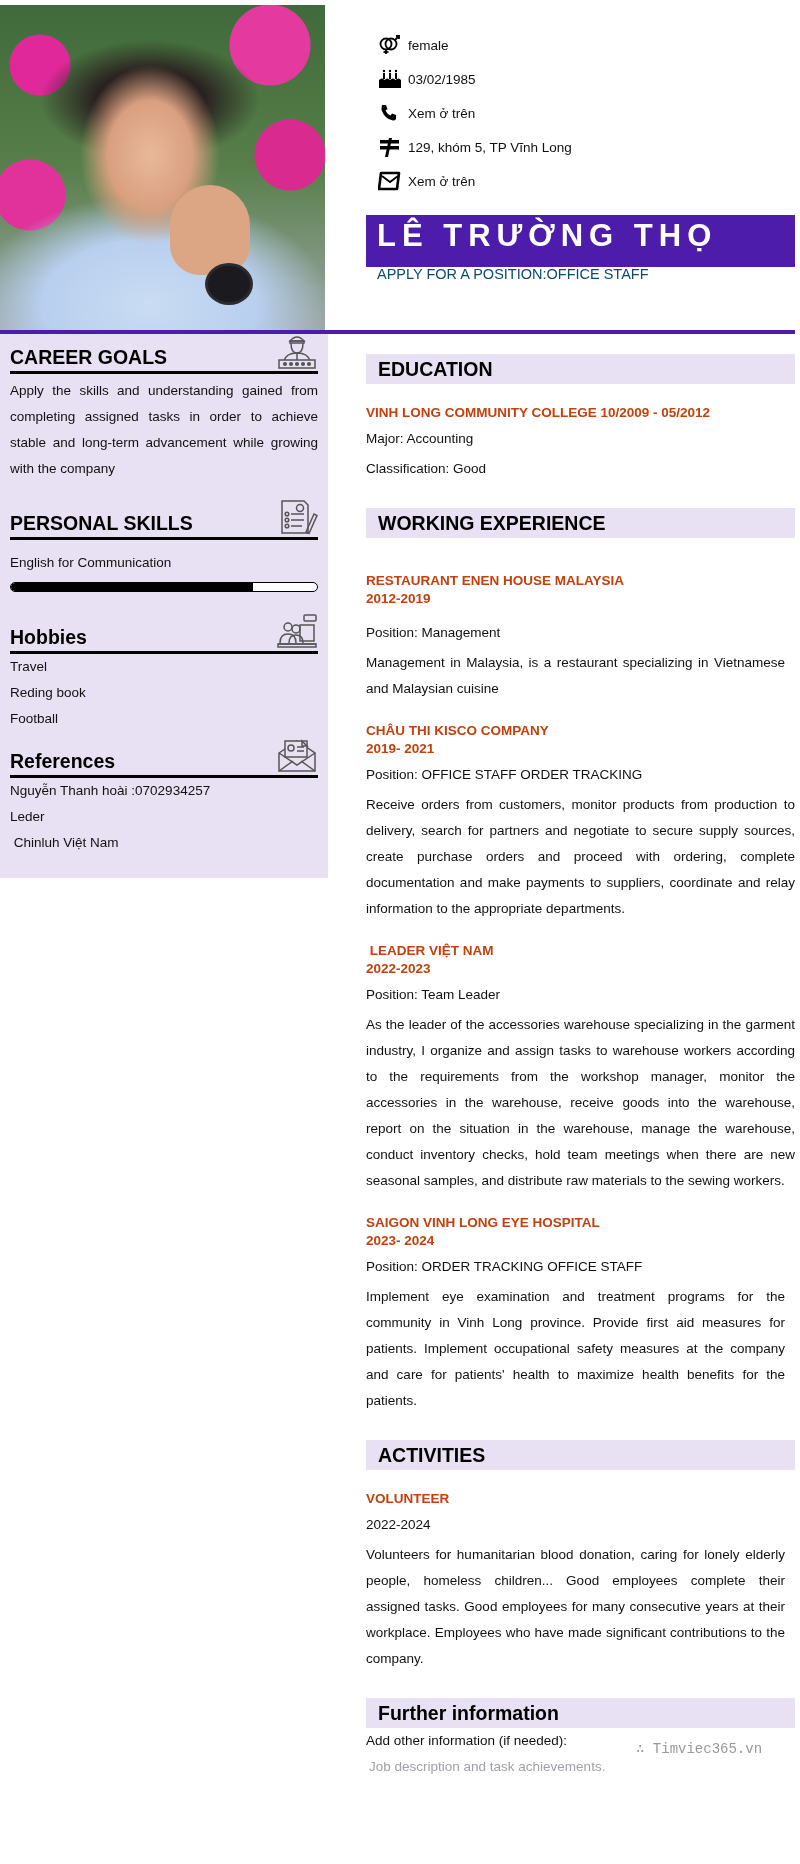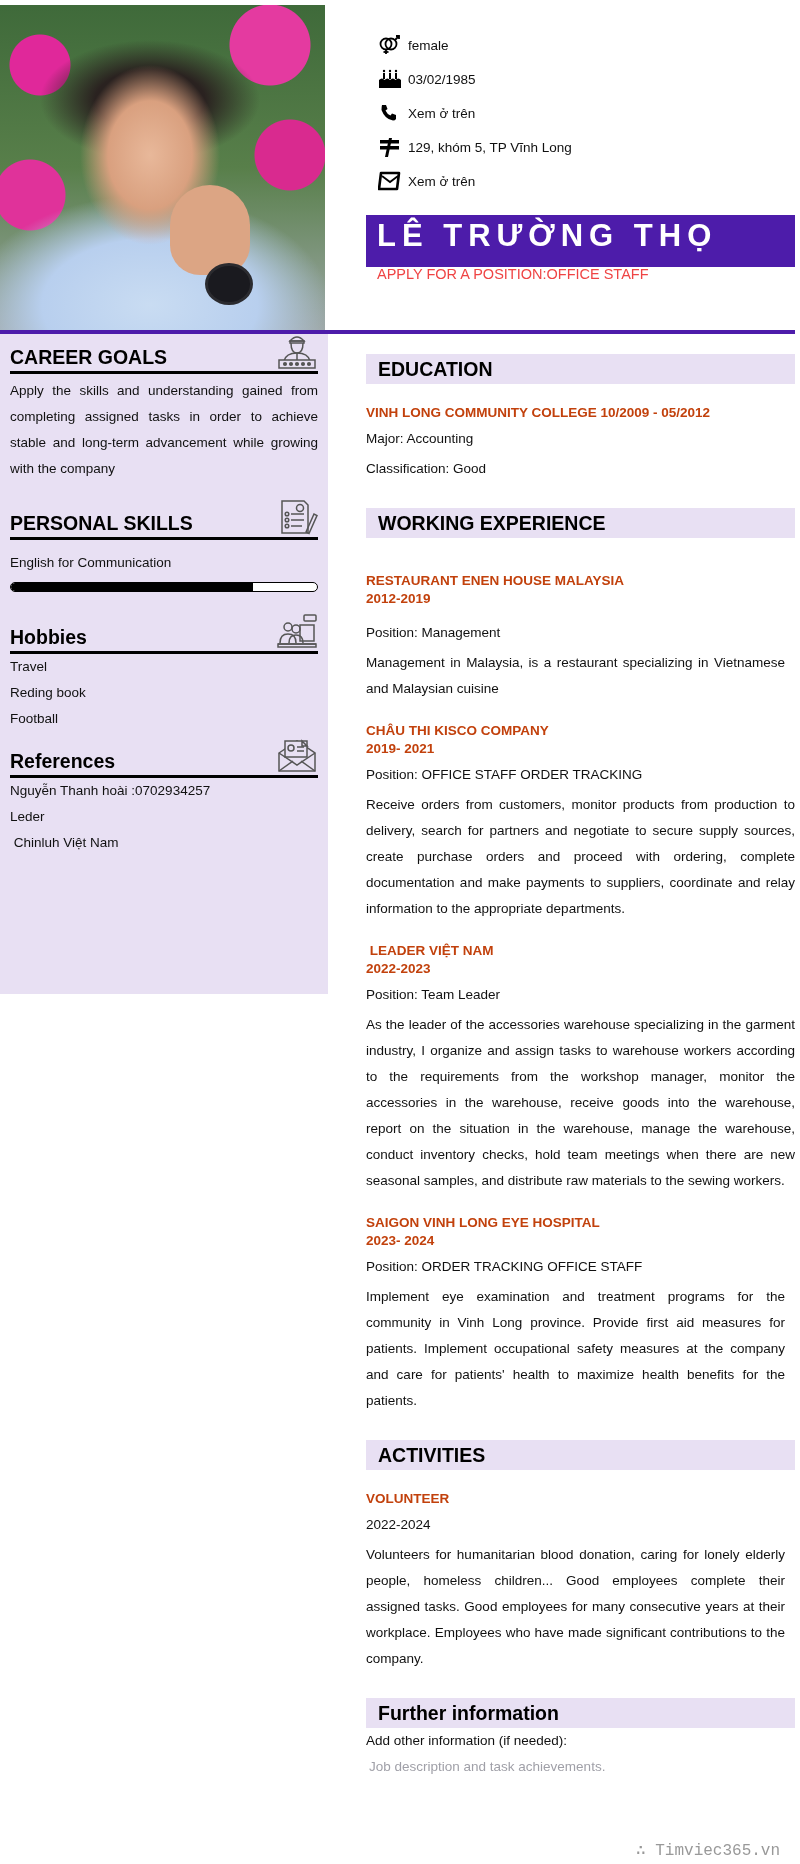--- a/index.html
+++ b/index.html
@@ -25,42 +25,42 @@
   .contact { position: absolute; left: 378px; top: 28px; }
   .contact-row { display: flex; align-items: center; height: 34px; font-size: 13.5px; color: #111; }
   .contact-row .ic { width: 26px; height: 20px; margin-right: 4px; display: flex; align-items: center; justify-content: flex-start; }
   .contact-row .ic svg { display:block; }
 
   .name-bar {
     position: absolute; left: 366px; top: 215px; width: 429px; height: 52px;
     background: #4d1caa; color: #fff; font-weight: bold; font-size: 31px;
     letter-spacing: 6px; padding-left: 11px; line-height: 42px;
   }
-  .apply { position: absolute; left: 377px; top: 266px; color: #ef4444; font-size: 14.5px; }
+  .apply { position: absolute; left: 377px; top: 266px; color: #0c4a6e; font-size: 14.5px; }
 
   .divider { position: absolute; left: 0; top: 330px; width: 795px; height: 4px; background: #4d1caa; }
 
-  .sidebar { position: absolute; left: 0; top: 334px; width: 328px; height: 660px; background: #e8e0f3; }
+  .sidebar { position: absolute; left: 0; top: 334px; width: 328px; height: 544px; background: #e8e0f3; }
   .side-sec { position: absolute; left: 10px; width: 308px; }
   .side-head { position: relative; height: 40px; border-bottom: 3px solid #000; }
   .side-head h2 { position: absolute; left: 0; bottom: 2px; font-size: 19.5px; font-weight: bold; color: #000; }
   .side-head .sicon { position: absolute; right: 0; bottom: 2px; width: 42px; height: 36px; }
   .side-text { font-size: 13.5px; line-height: 26px; color: #111; text-align: justify; }
   .side-line { font-size: 13.5px; line-height: 26px; color: #111; }
 
   .skill-bar { margin-top: 6px; width: 308px; height: 10px; border: 1.5px solid #000; border-radius: 6px; background: #fff; overflow: hidden; }
   .skill-fill { height: 100%; background: #000; border-radius: 6px 0 0 6px; }
 
   .main { position: absolute; left: 366px; top: 354px; width: 429px; }
   .sec-head { background: #e8e0f3; height: 30px; font-size: 19.5px; font-weight: bold; line-height: 30px; padding-left: 12px; color: #000; }
   .bold-line { font-size: 13.5px; font-weight: bold; line-height: 18px; color: #c2410c; }
   .norm-line { font-size: 13.5px; line-height: 26px; color: #111; }
   .para { font-size: 13.5px; line-height: 26px; color: #111; text-align: justify; }
   .placeholder { font-size: 13.5px; line-height: 26px; color: #a0a0a8; padding-left: 3px; }
-  .watermark { position: absolute; left: 636px; top: 1840px; font-family: "Liberation Mono", monospace; font-size: 16px; color: #999; }
+  .watermark { position: absolute; left: 636px; top: 1740px; font-family: "Liberation Mono", monospace; font-size: 14px; color: #999; }
 </style>
 </head>
 <body>
 
 <div class="photo">
   <div class="hand"></div>
   <div class="watch"></div>
 </div>
 
 <div class="contact">

